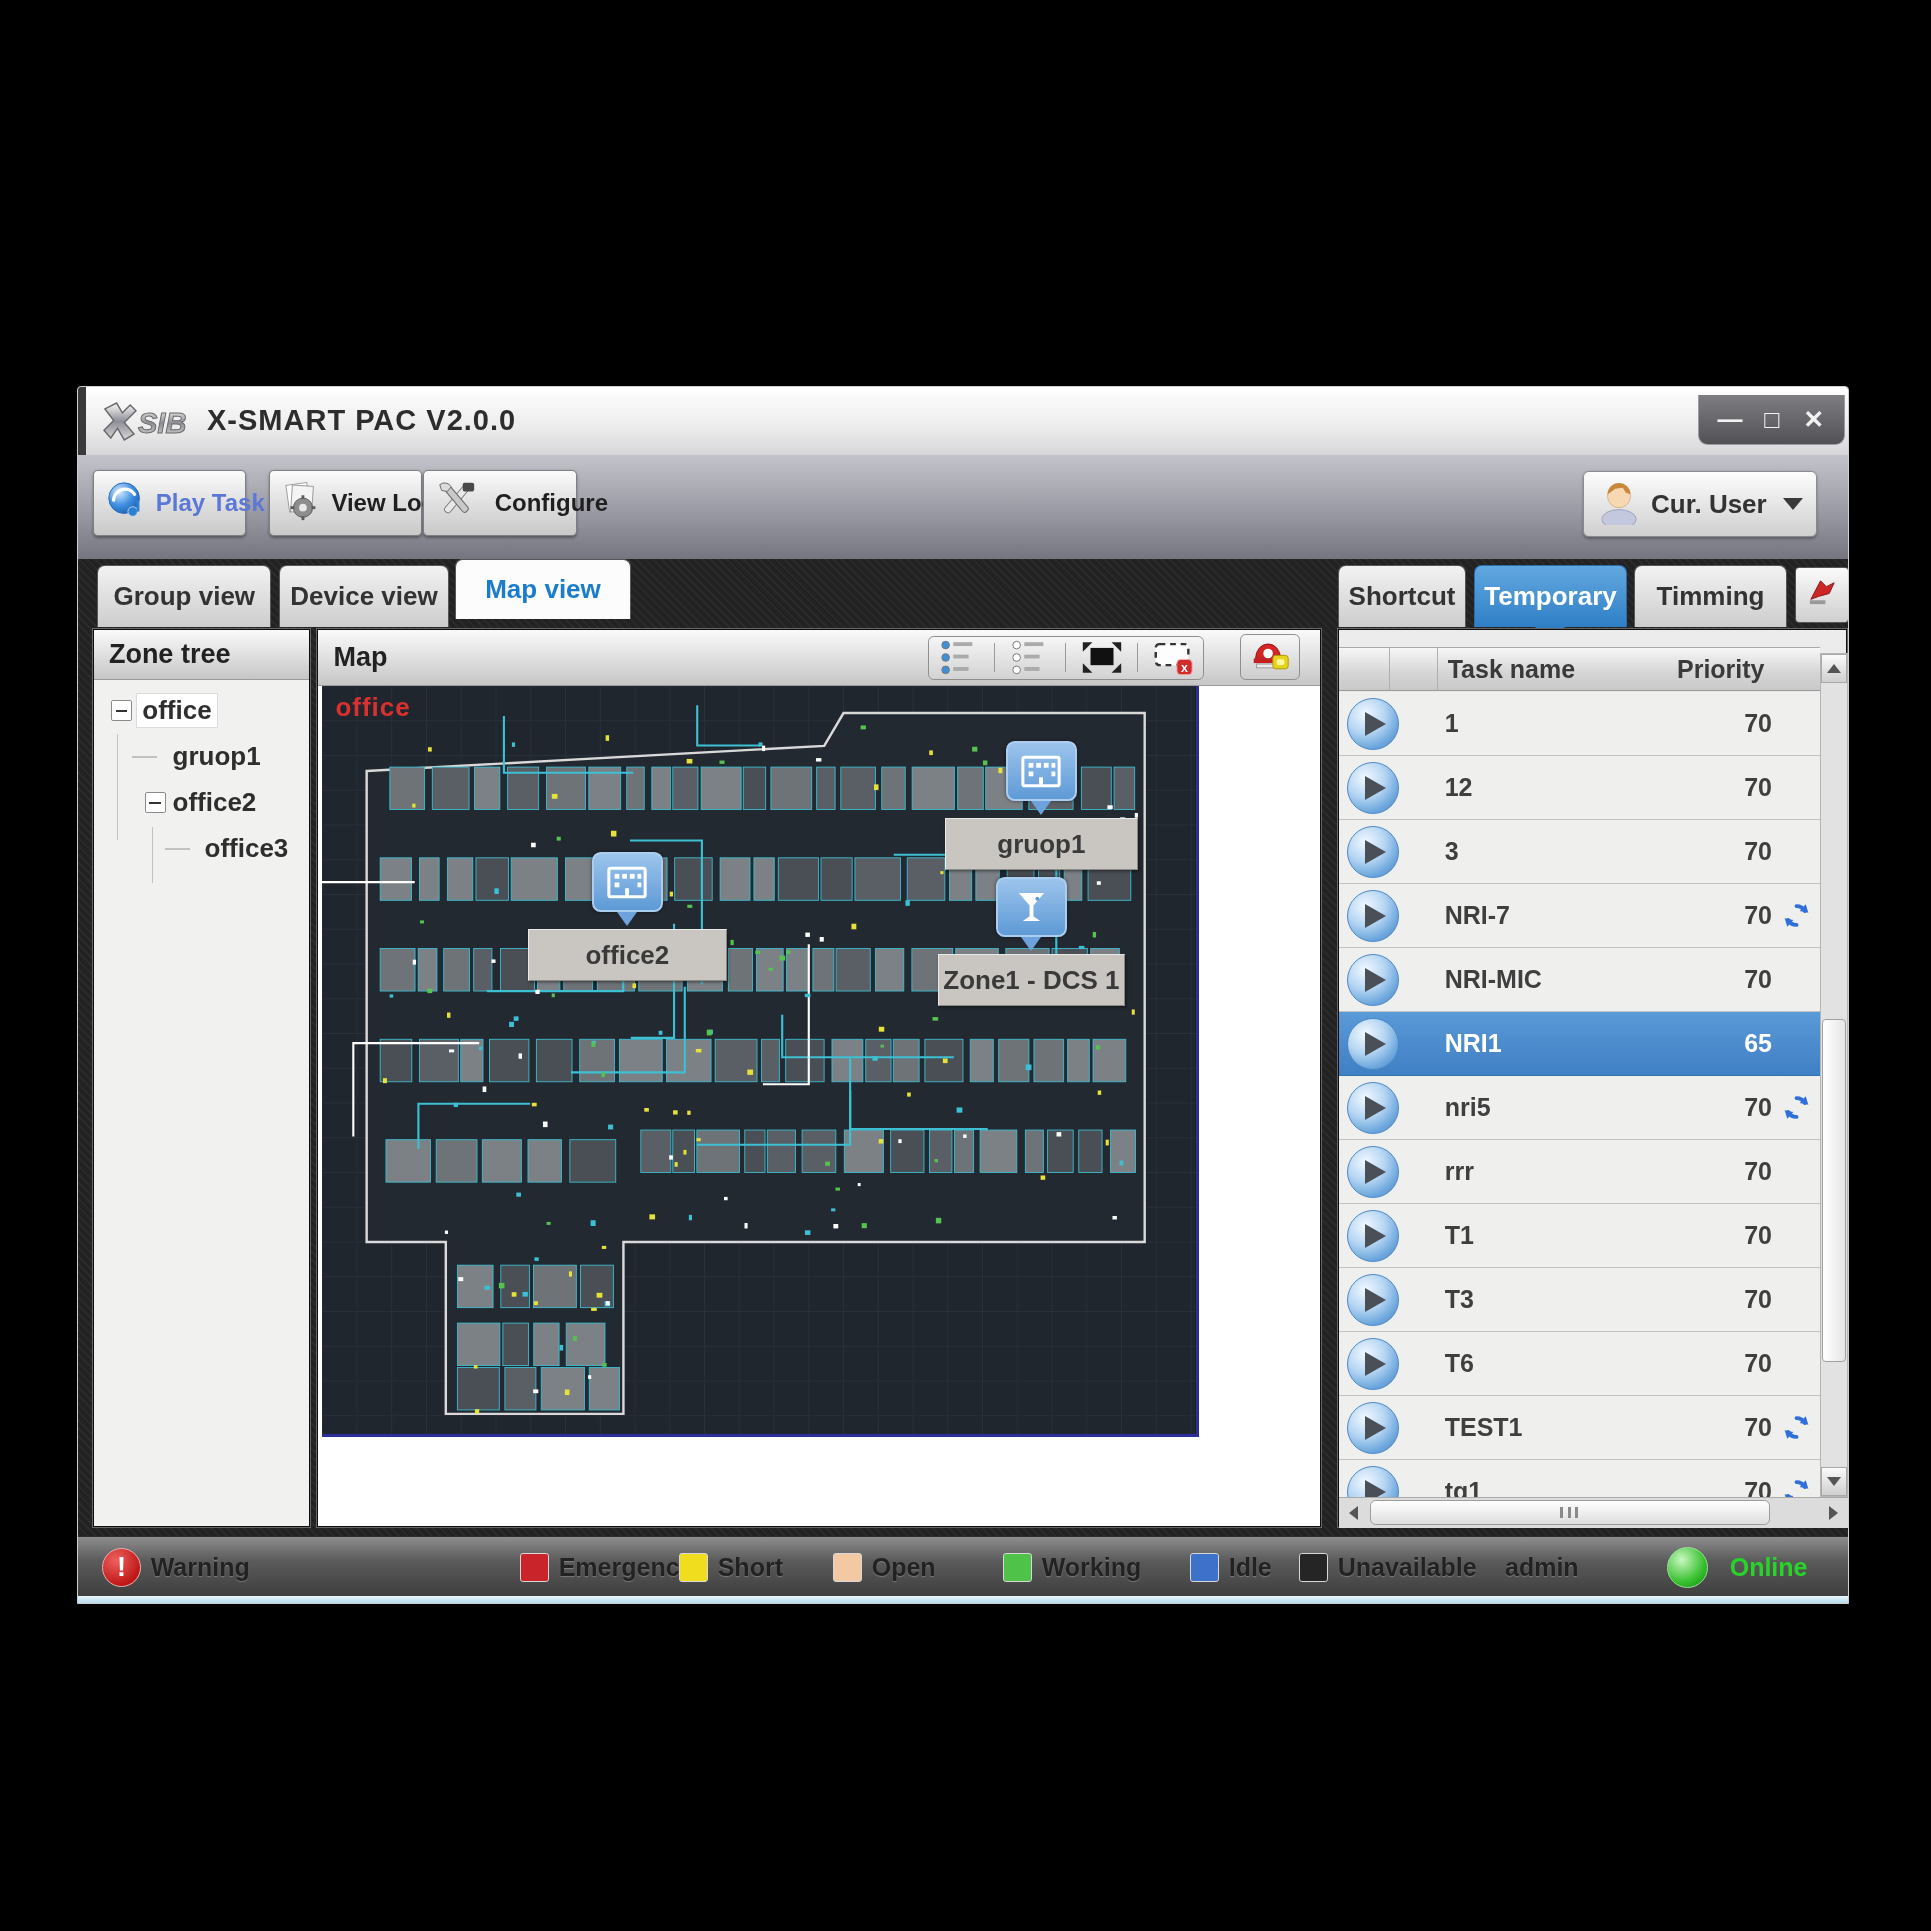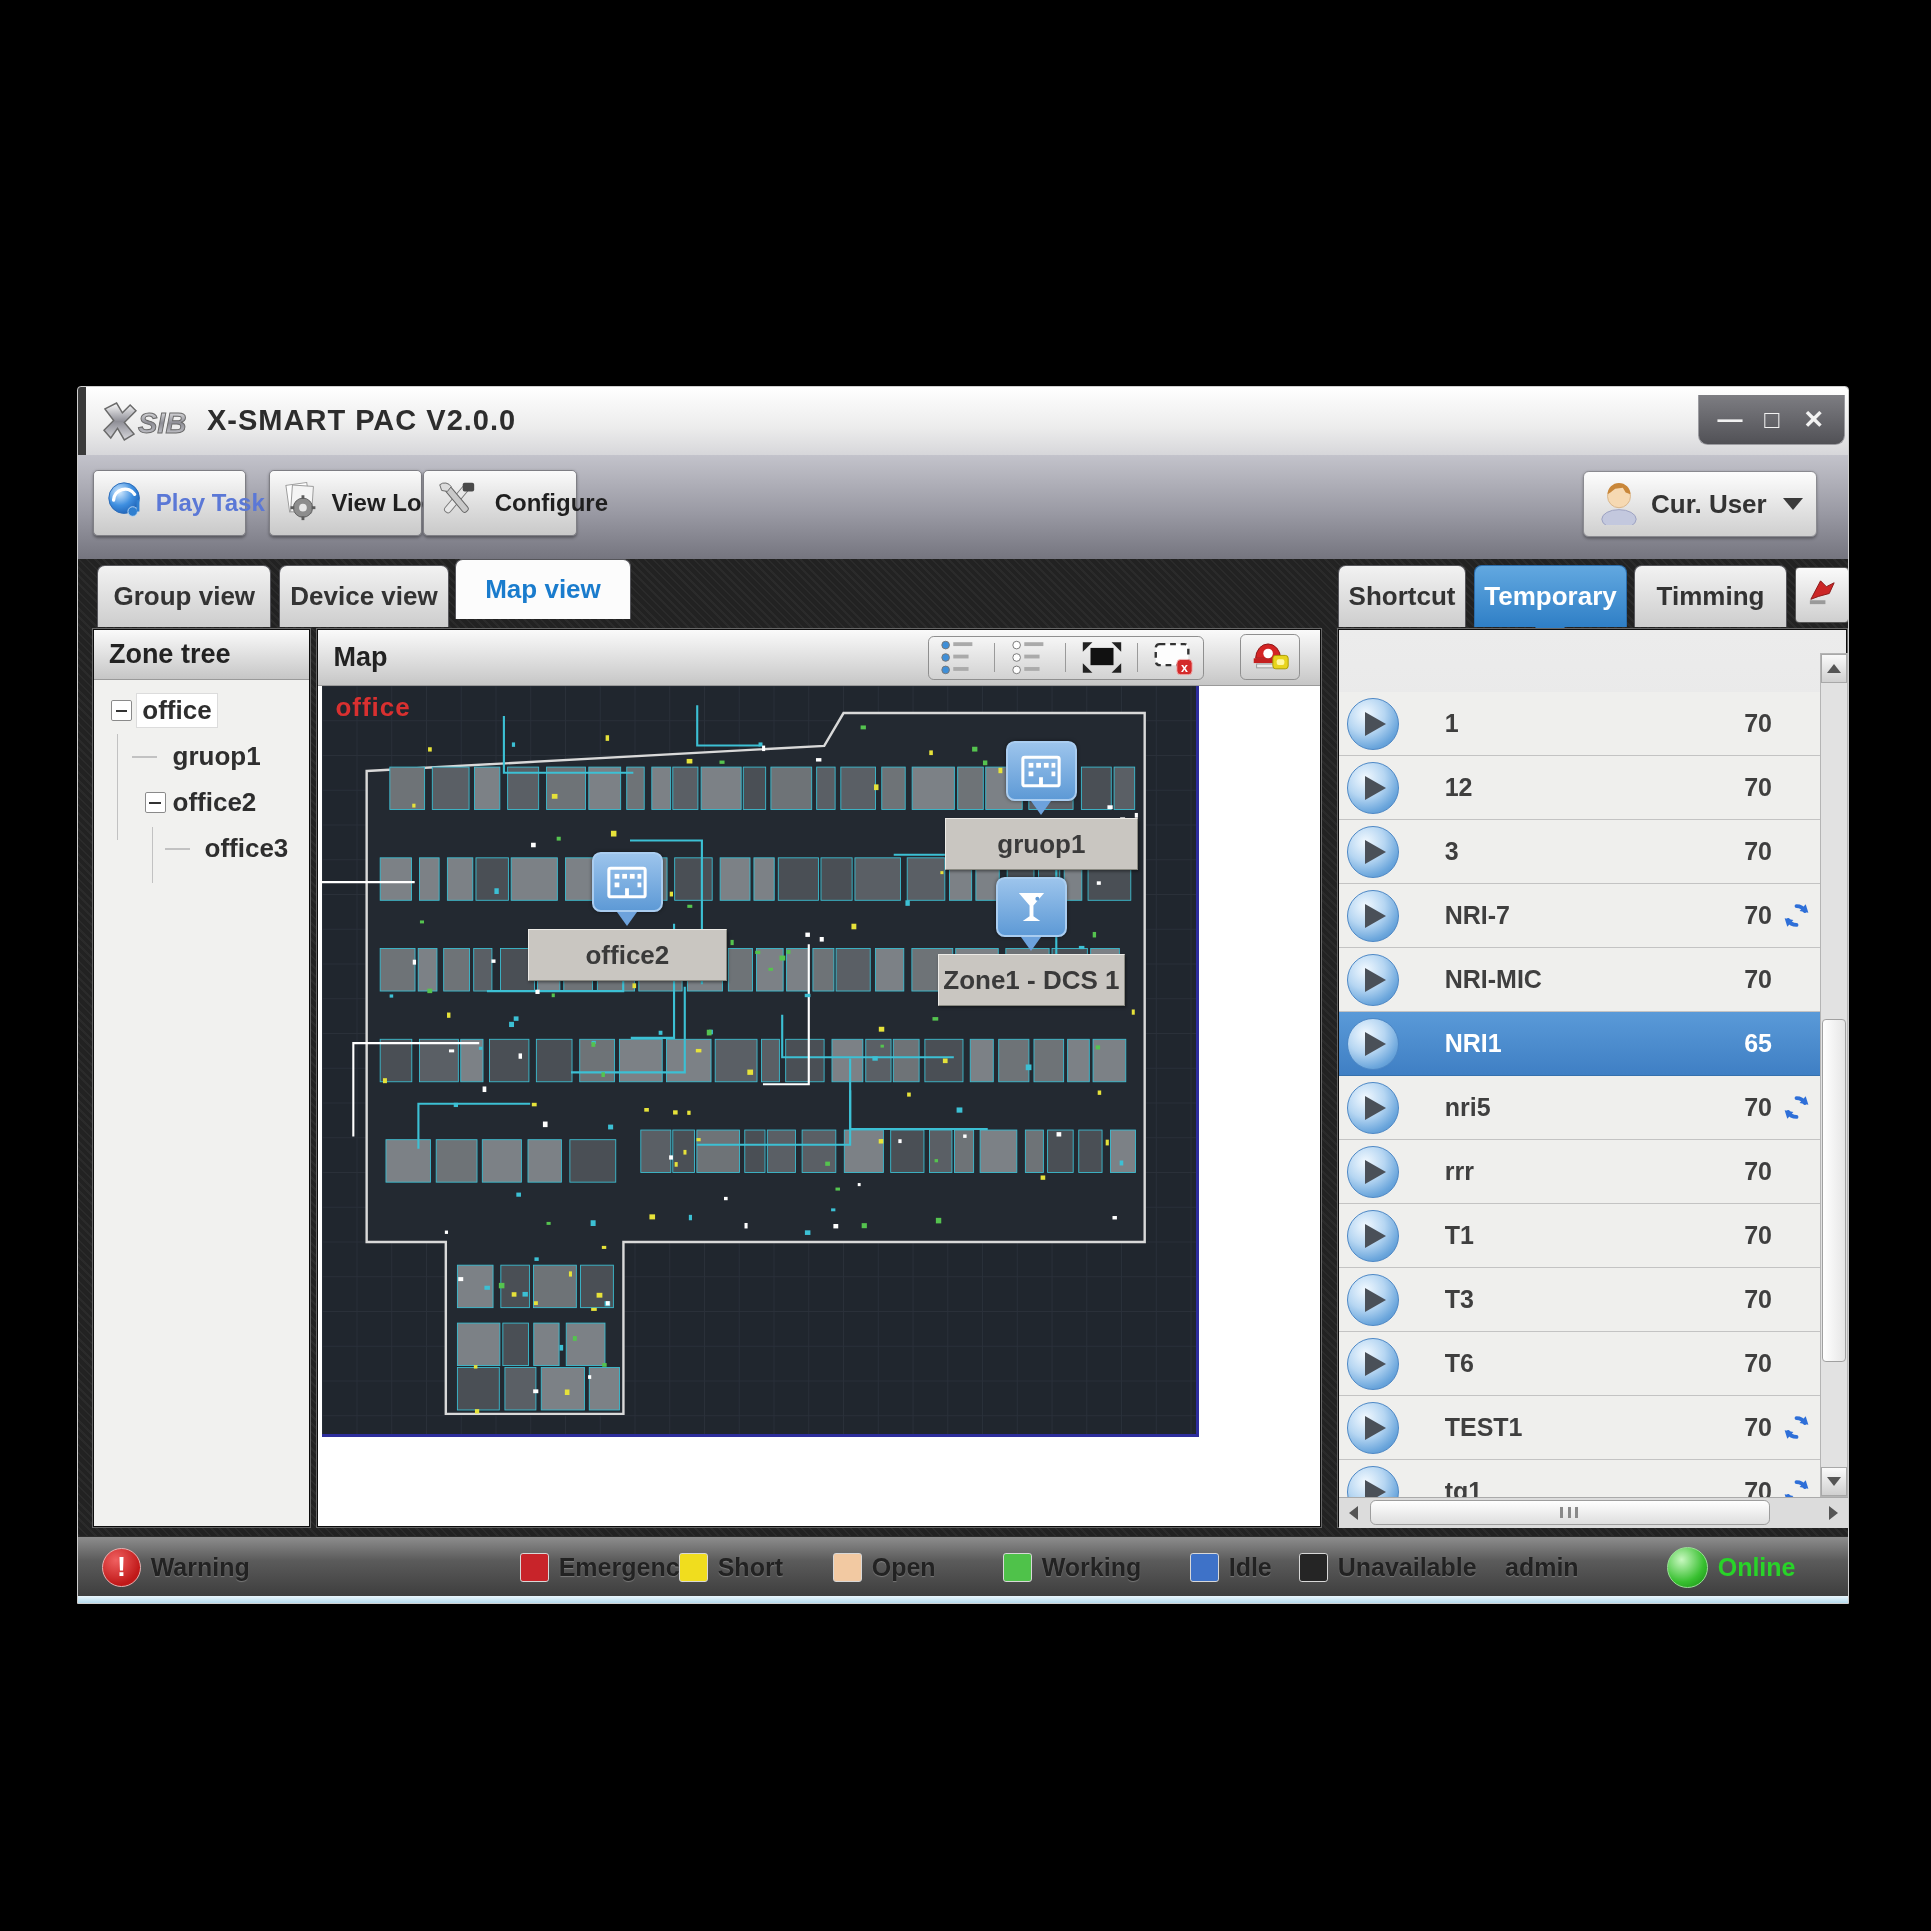--- a/index.html
+++ b/index.html
@@ -138,21 +138,21 @@
   
   .statusbar { position:absolute; left:0; top:1149px; width:100%; height:60px;
                background:linear-gradient(#8d8d8d,#5b5b5b 40%,#3e3e3e); border-top:1px solid #2c2c2c; }
   .sb-item { position:absolute; top:0; height:60px; display:flex; align-items:center; gap:9.7px; }
   .sb-label { font-size:25px; font-weight:bold; color:#222; text-shadow:0 1px 1px rgba(255,255,255,.25); }
   .warn-icon { width:39px; height:39px; border-radius:50%; background:radial-gradient(circle at 35% 30%, #f06060, #c01818 70%);
                border:1.9px solid #e8b0b0; color:#fff; font-size:27px; font-weight:bold; display:flex; align-items:center; justify-content:center; }
   .legend-sq { width:29px; height:29px; border:1.9px solid #d8d8d8; border-radius:2.9px; }
   .online-ball { width:41px; height:41px; border-radius:50%;
                  background:radial-gradient(circle at 35% 30%, #c8f8c0, #38c030 60%, #148810); border:1px solid #9adf96; }
-  #sb-online .sb-label { color:#28d428; text-shadow:none; }
+  #sb-online .sb-label { color:#28d428; text-shadow:none;margin-left:12px; }
   .bottom-strip { position:absolute; left:0; top:1209px; width:100%; height:9.7px; background:linear-gradient(#eaf6fc,#9fd0e8); }
 
   svg text { font-family:"Liberation Sans", sans-serif; }
 </style>
 </head>
 <body>
 
 <div class="window">
 
   <div class="titlebar">
@@ -724,20 +724,26 @@
                   <circle cx="26" cy="9" r="2" fill="#5e9ad6"></circle>
                 </svg>
               </div>
               <div class="marker-label" style="width: 187px; left: -58px; top: 77px;">Zone1 - DCS 1</div>
             </div>
           </div>
       </div>
     </div>
 
     <div class="panel" id="task-panel">
+      <div class="grid-header">
+        <span class="c1"></span>
+        <span class="c2"></span>
+        <span class="cname">Task name</span>
+        <span class="cprio">Priority</span>
+      </div>
       <div class="rows" id="task-rows">
           <div class="task-row">
             <div class="play-btn">
               <div class="play-tri"></div>
             </div>
             <span class="task-name">1</span>
             <span class="task-prio">70</span>
             <span class="task-loop"></span>
           </div>
           <div class="task-row">

